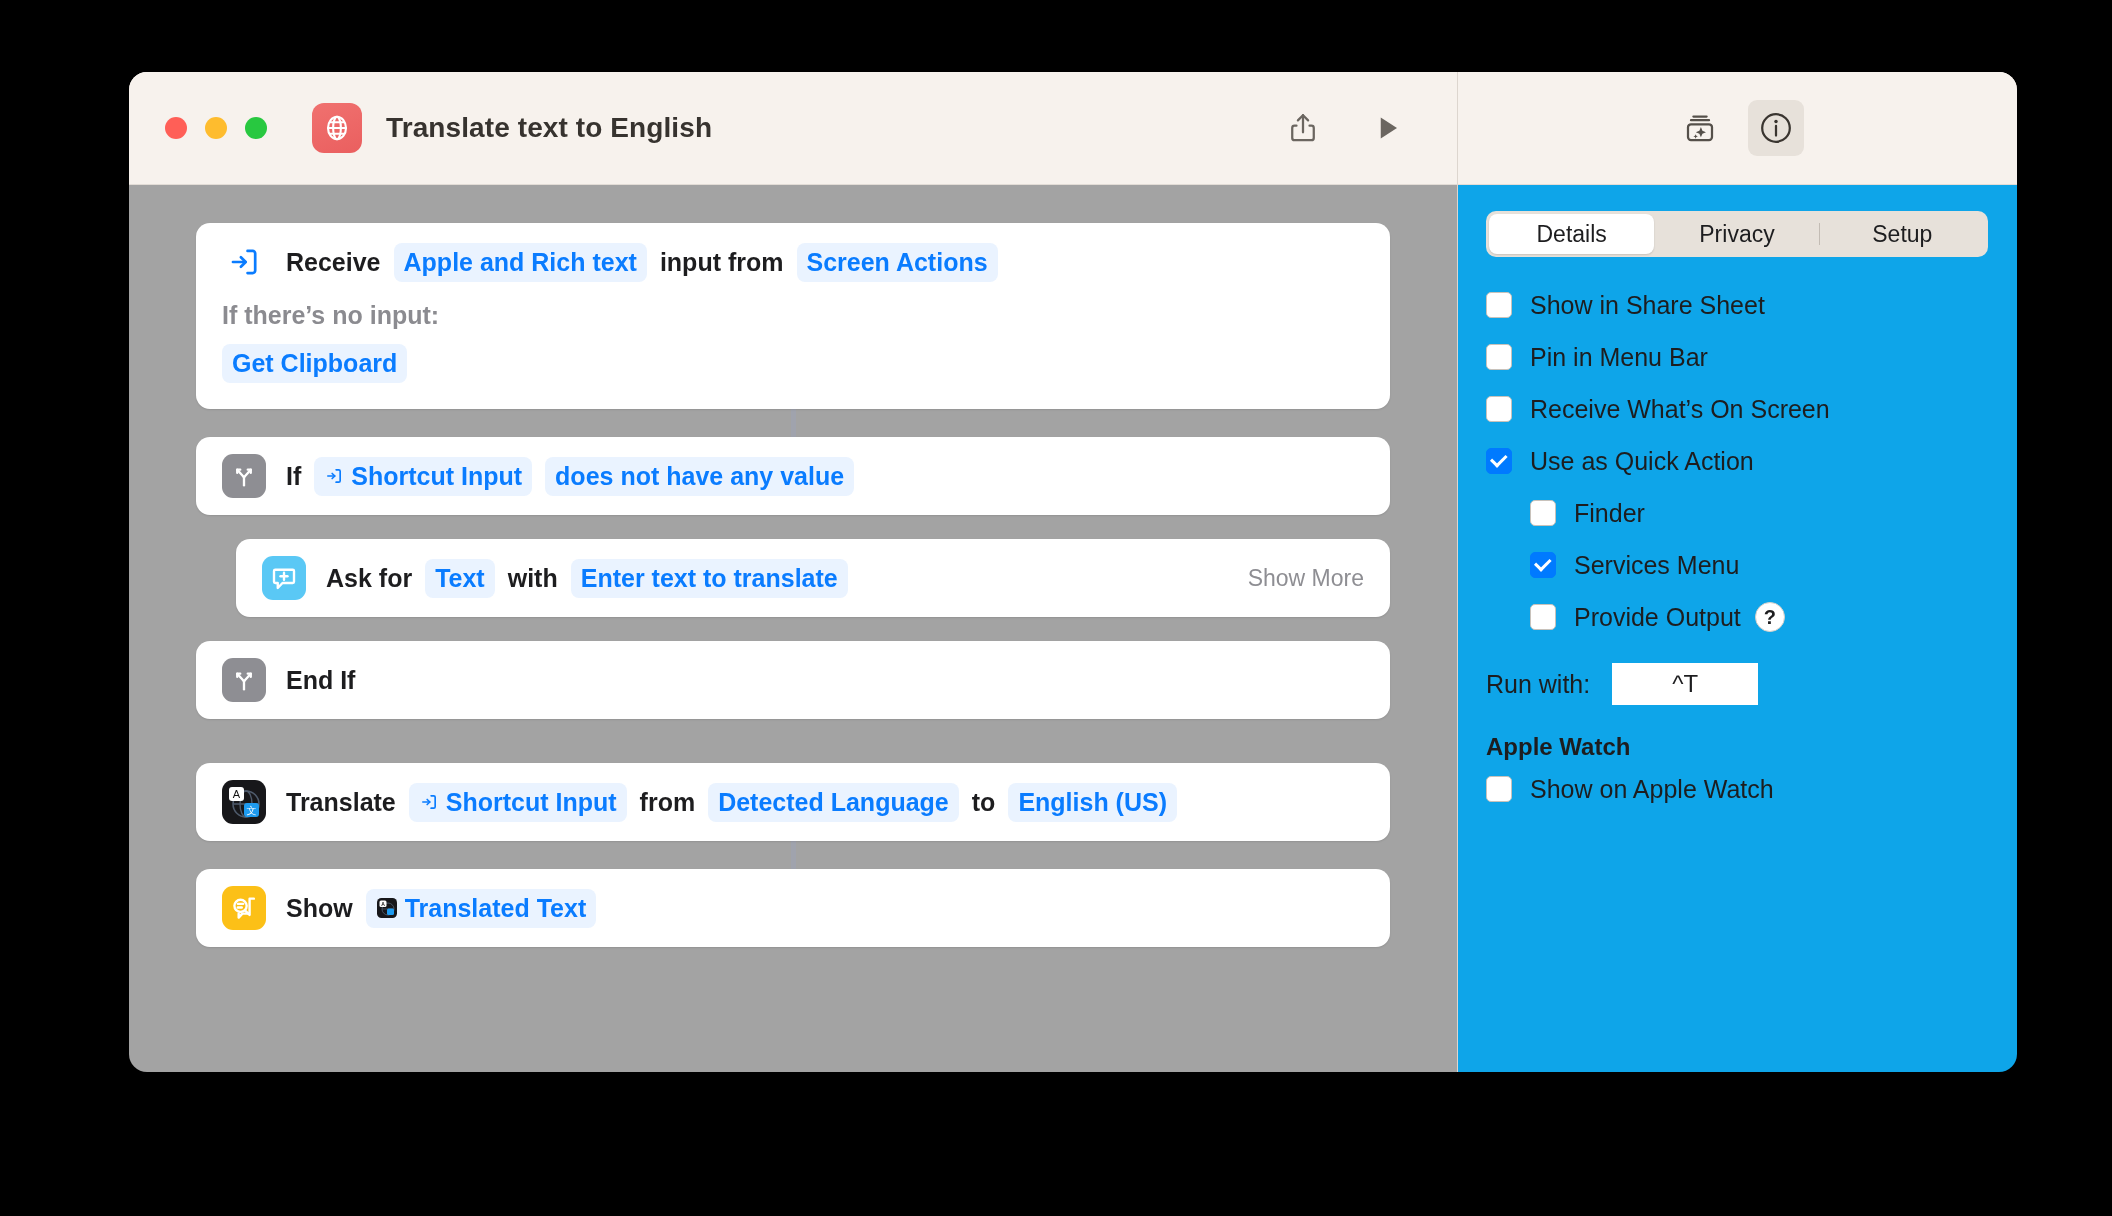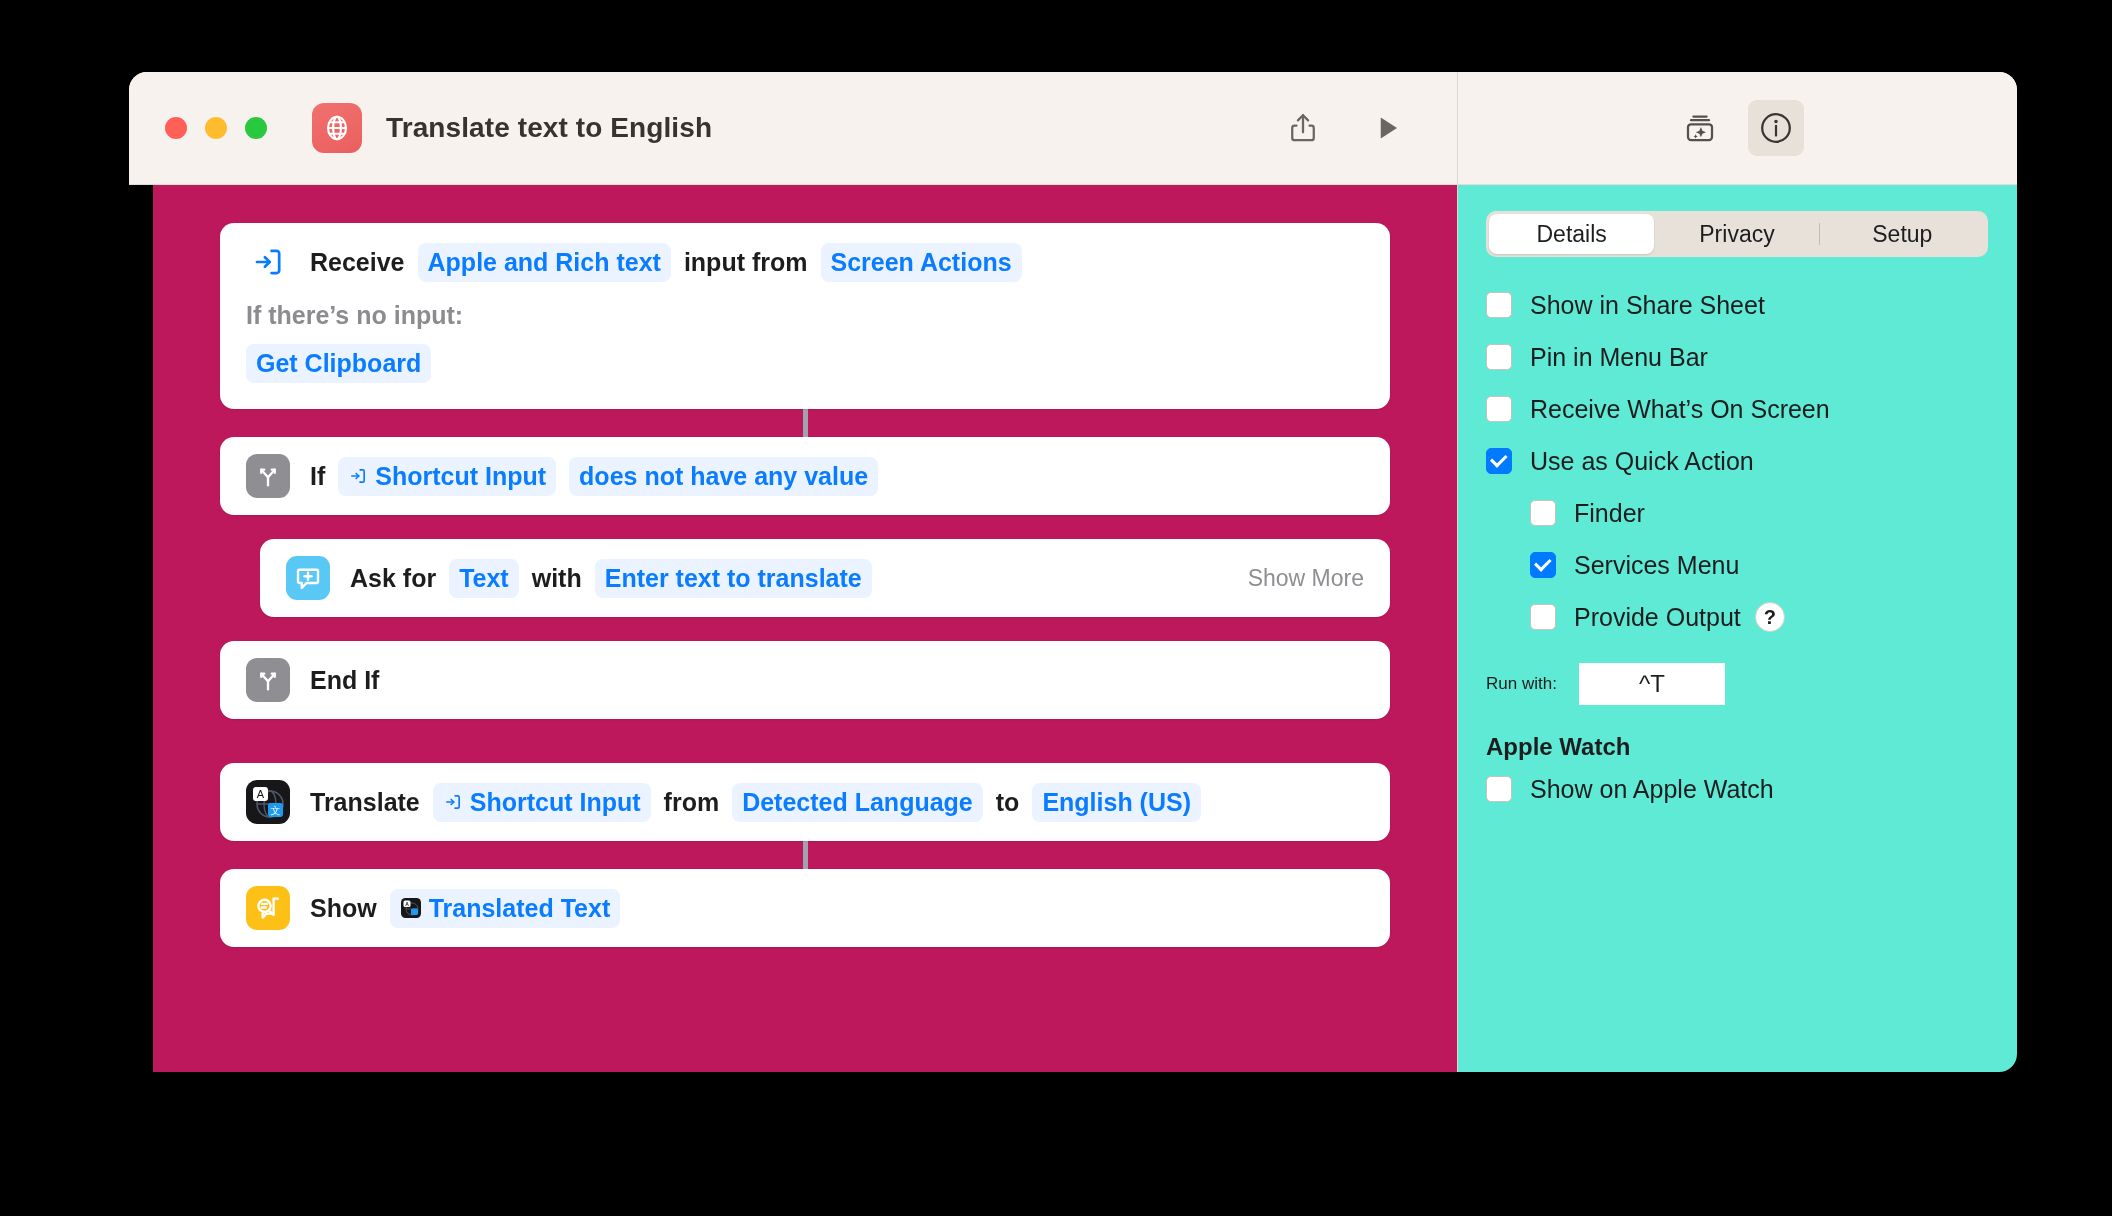--- a/index.html
+++ b/index.html
@@ -114,26 +114,25 @@
   
   #body {
     flex: 1 1 auto;
     display: flex;
     min-height: 0;
   }
 
   
   #canvas {
     flex: 1 1 auto;
-    background: #be185d;
+    background: #a3a3a3;
     position: relative;
     padding: 38px 67px 0 67px;
     box-sizing: border-box;
     overflow: hidden;
-    margin-left: 24px;
   }
 
   .card {
     background: #ffffff;
     border-radius: 14px;
     box-shadow: 0 1px 2px rgba(0,0,0,0.10);
     position: relative;
     box-sizing: border-box;
   }
   .card.indent { margin-left: 40px; }
@@ -204,21 +203,21 @@
     color: #8e8e93;
     font-weight: normal;
     white-space: nowrap;
     text-align: center;
   }
 
   
   #sidebar {
     width: 560px;
     flex: 0 0 560px;
-    background: #5eead4;
+    background: #0ea5e9;
     border-left: 1px solid #ddd6cf;
     box-sizing: border-box;
     padding: 26px 29px 0 28px;
     position: relative;
   }
 
   #segmented {
     display: flex;
     background: #e7e1da;
     border-radius: 10px;
@@ -305,21 +304,21 @@
     justify-content: center;
     flex: 0 0 auto;
   }
 
   #runwith-row {
     display: flex;
     align-items: center;
     margin-top: 22px;
   }
   #runwith-label {
-    font-size: 17px;
+    font-size: 25px;
     color: #1d1d1f;
     margin-right: 22px;
     white-space: nowrap;
   }
   #runwith-field {
     width: 146px;
     height: 42px;
     background: #ffffff;
     display: flex;
     align-items: center;

